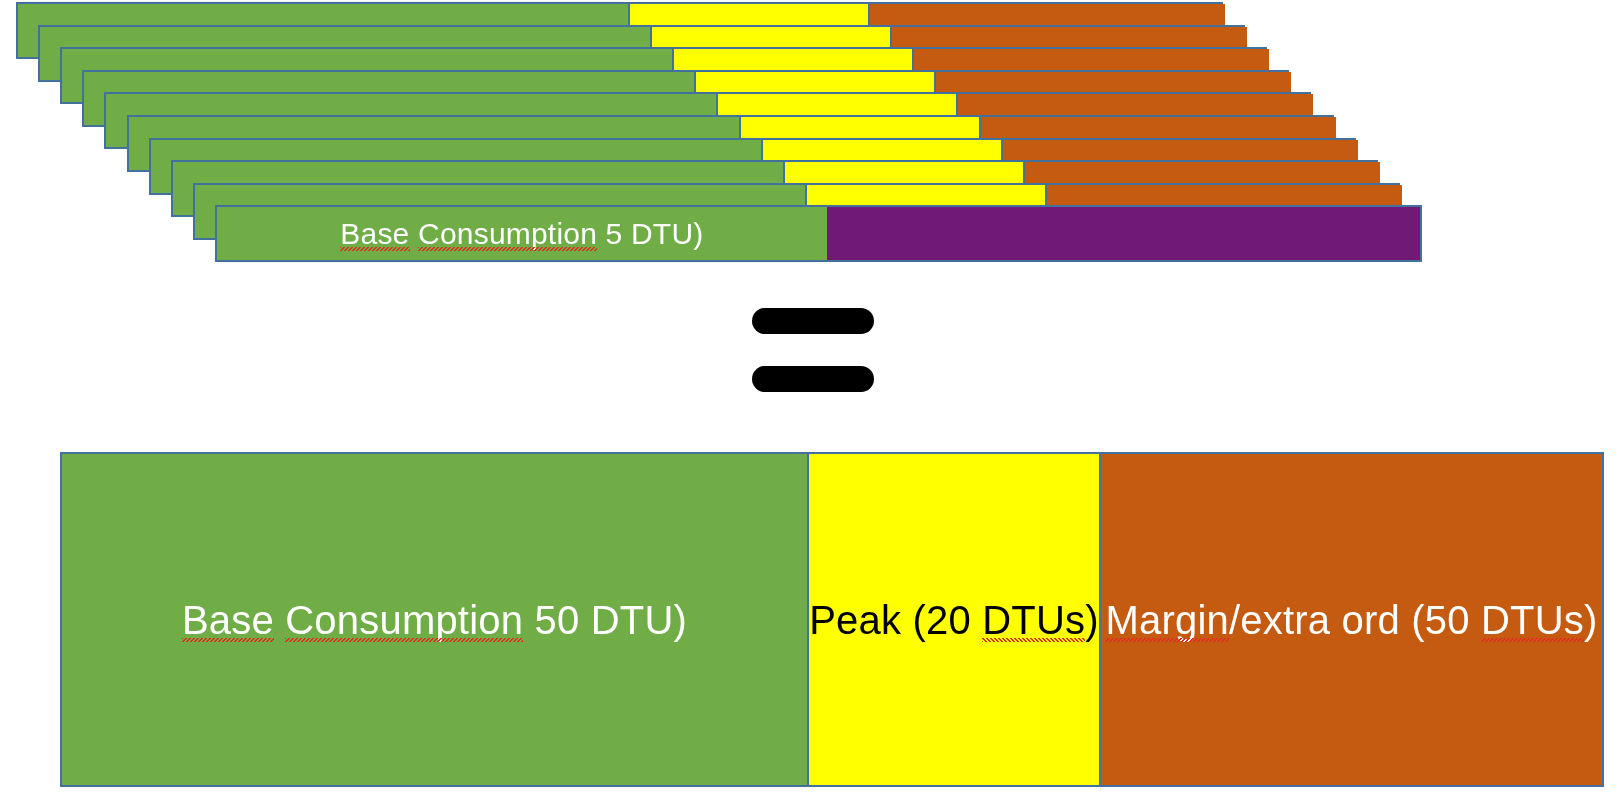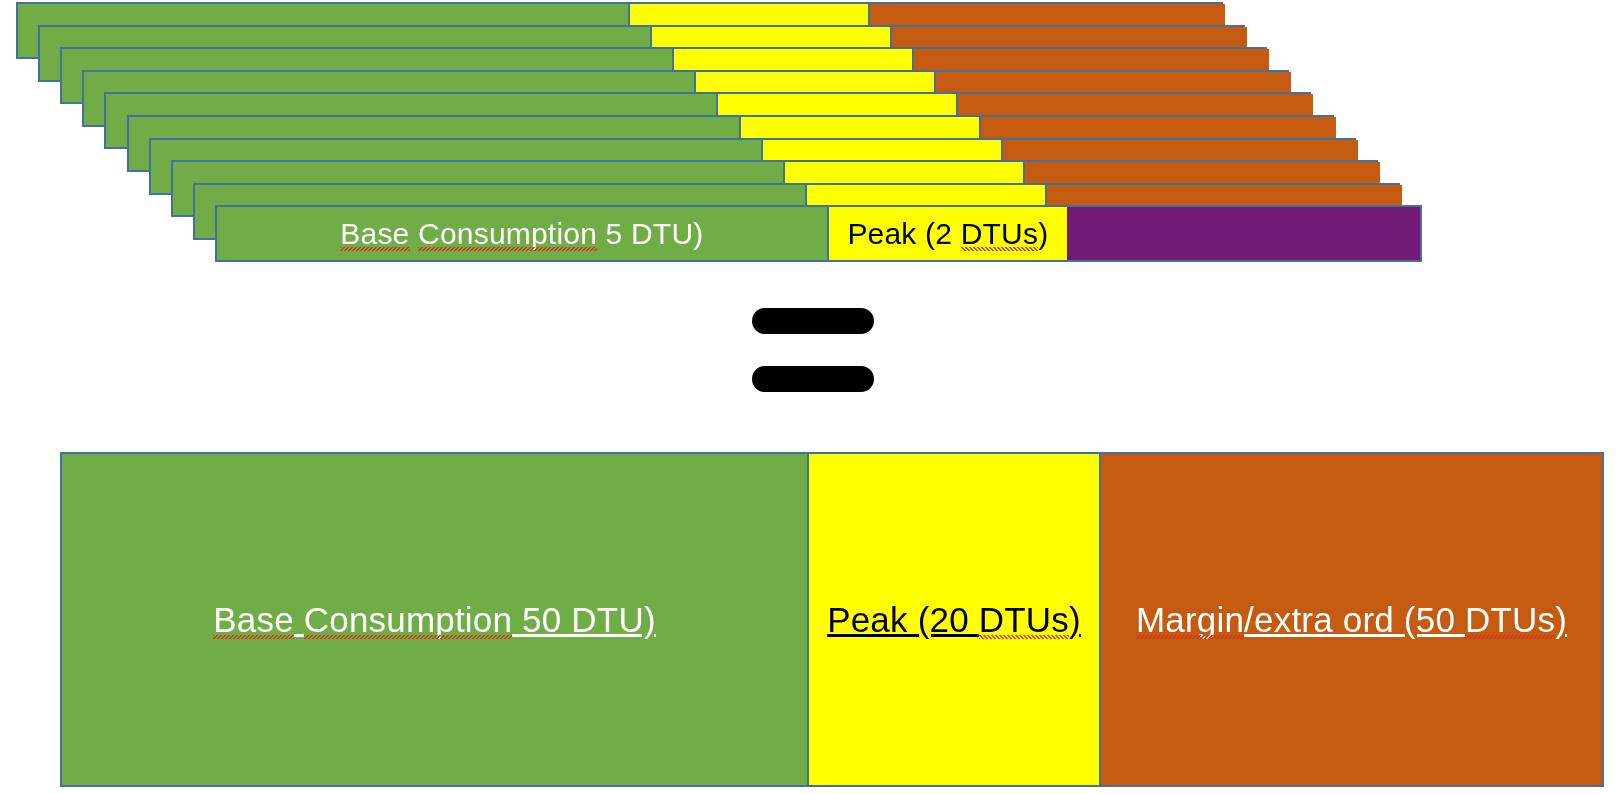--- a/index.html
+++ b/index.html
@@ -95,21 +95,21 @@
   #equals-sign .eqbar-top { top: 0px; }
   #equals-sign .eqbar-bottom { top: 58px; }
 
   
   #summary-bar {
     left: 60px;
     top: 452px;
     width: 1544px;
     height: 335px;
   }
-  #summary-bar .lbl { font-size: 35px; text-decoration: underline; }
+  #summary-bar .lbl { font-size: 40px; }
 </style>
 </head>
 <body>
 
 <div id="stack-group">
     <div class="card" style="left: 16px; top: 2px; width: 1207px; height: 57px; z-index: 1;">
       <div class="seg seg-green" style="flex: 0 0 610px;">
         <span class="lbl lbl-white" style="position: relative; top: 36px;"><span class="sq">Base</span><span> </span><span class="sq">Consumption</span><span> 5 DTU)</span></span>
       </div>
       <div class="seg seg-yellow" style="flex: 0 0 240px;">
@@ -203,23 +203,20 @@
       <div class="seg seg-yellow" style="flex: 0 0 240px;">
         <span class="lbl lbl-black" style="position: relative; top: 36px;"><span>Peak (2 </span><span class="sq sq2">DTUs</span><span>)</span></span>
       </div>
       <div class="seg seg-orange" style="flex: 0 0 357px;">
         <span class="lbl lbl-white" style="position: relative; top: 36px;"><span class="sq">Margin</span><span>/extra ord  (3 </span><span class="sq">DTUs</span><span>)</span></span>
       </div>
     </div>
     <div class="card" style="left: 214.9px; top: 205.4px; width: 1207px; height: 57px; z-index: 10;">
       <div class="seg seg-green" style="flex: 0 0 610px;">
         <span class="lbl lbl-white"><span class="sq">Base</span><span> </span><span class="sq">Consumption</span><span> 5 DTU)</span></span>
-      </div>
-      <div class="seg seg-yellow" style="flex: 0 0 240px;">
-        <span class="lbl lbl-black"><span>Peak (2 </span><span class="sq sq2">DTUs</span><span>)</span></span>
       </div>
     </div>
   </div>
 
 <div id="equals-sign" title="=">
   <div class="eqbar eqbar-top"></div>
   <div class="eqbar eqbar-bottom"></div>
 </div>
 
 <div id="summary-bar" class="card">

